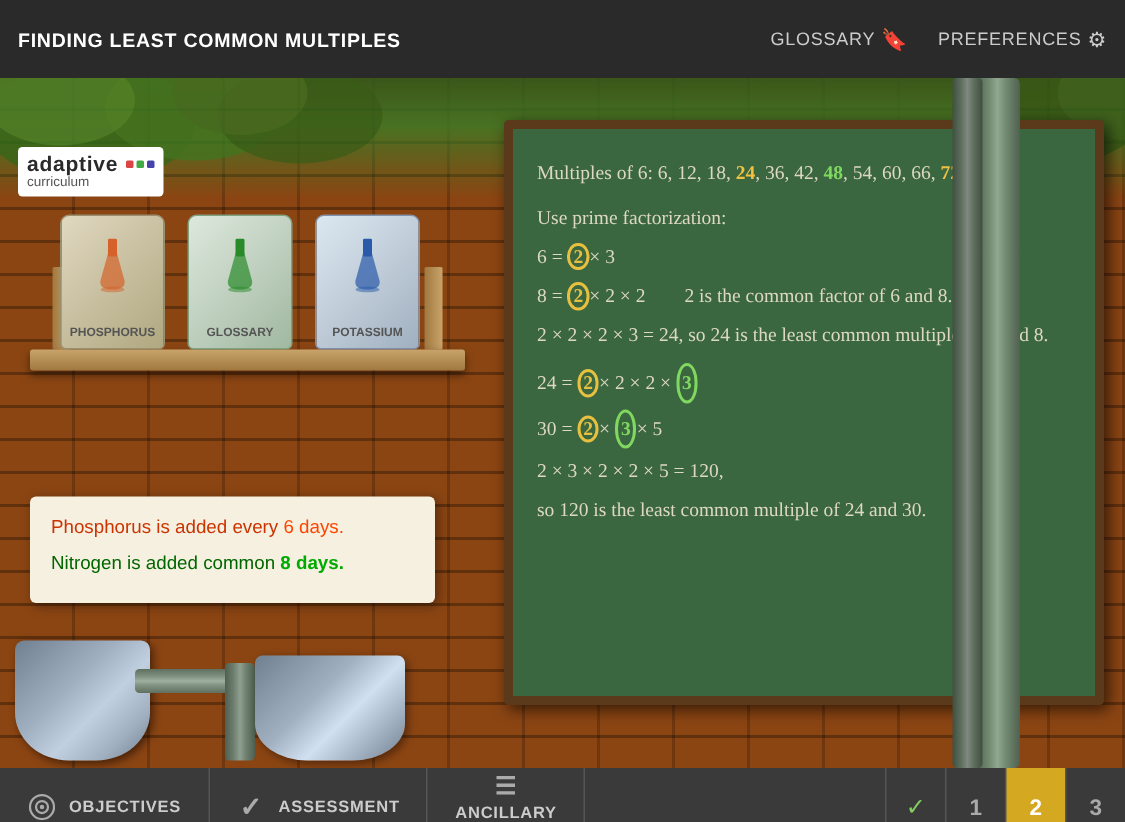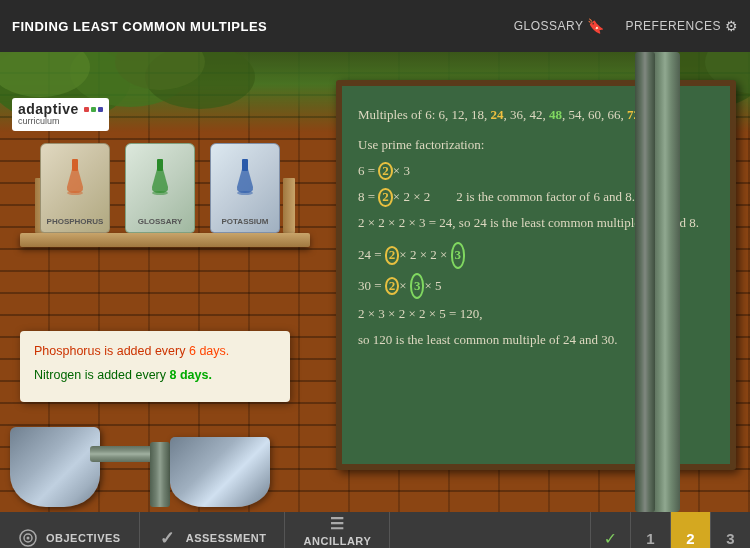--- a/index.html
+++ b/index.html
@@ -441,21 +441,21 @@
       </div>
       <div class="canister-label">POTASSIUM</div>
     </div>
   </div>
 
   <div id="info-panel">
     <div class="info-line phosphorus-line">
       <span>Phosphorus is added every </span><span class="phosphorus-bold">6 days.</span>
     </div>
     <div class="info-line nitrogen-line">
-      <span>Nitrogen is added every </span><span class="nitrogen-bold">8 days.</span>
+      <span>Nitrogen is added common </span><span class="nitrogen-bold">8 days.</span>
     </div>
   </div>
 
   <div style="position:absolute;bottom:0;left:0;width:320px;height:110px;">
 
     <div style="position:absolute;bottom:5px;left:10px;width:90px;height:80px;background:linear-gradient(135deg,#708090 0%,#a0b0c0 40%,#c0d0e0 60%,#a0b0c0 80%,#708090 100%);border-radius:6px 6px 40% 40%;box-shadow:2px 2px 6px rgba(0,0,0,0.5);"></div>
 
     <div style="position:absolute;bottom:50px;left:90px;width:80px;height:16px;background:linear-gradient(180deg,#607060 0%,#809080 30%,#a0b0a0 50%,#809080 70%,#607060 100%);border-radius:3px;"></div>
 
     <div style="position:absolute;bottom:5px;left:150px;width:20px;height:65px;background:linear-gradient(90deg,#506050 0%,#708070 30%,#90a090 50%,#708070 70%,#506050 100%);border-radius:3px;"></div>

